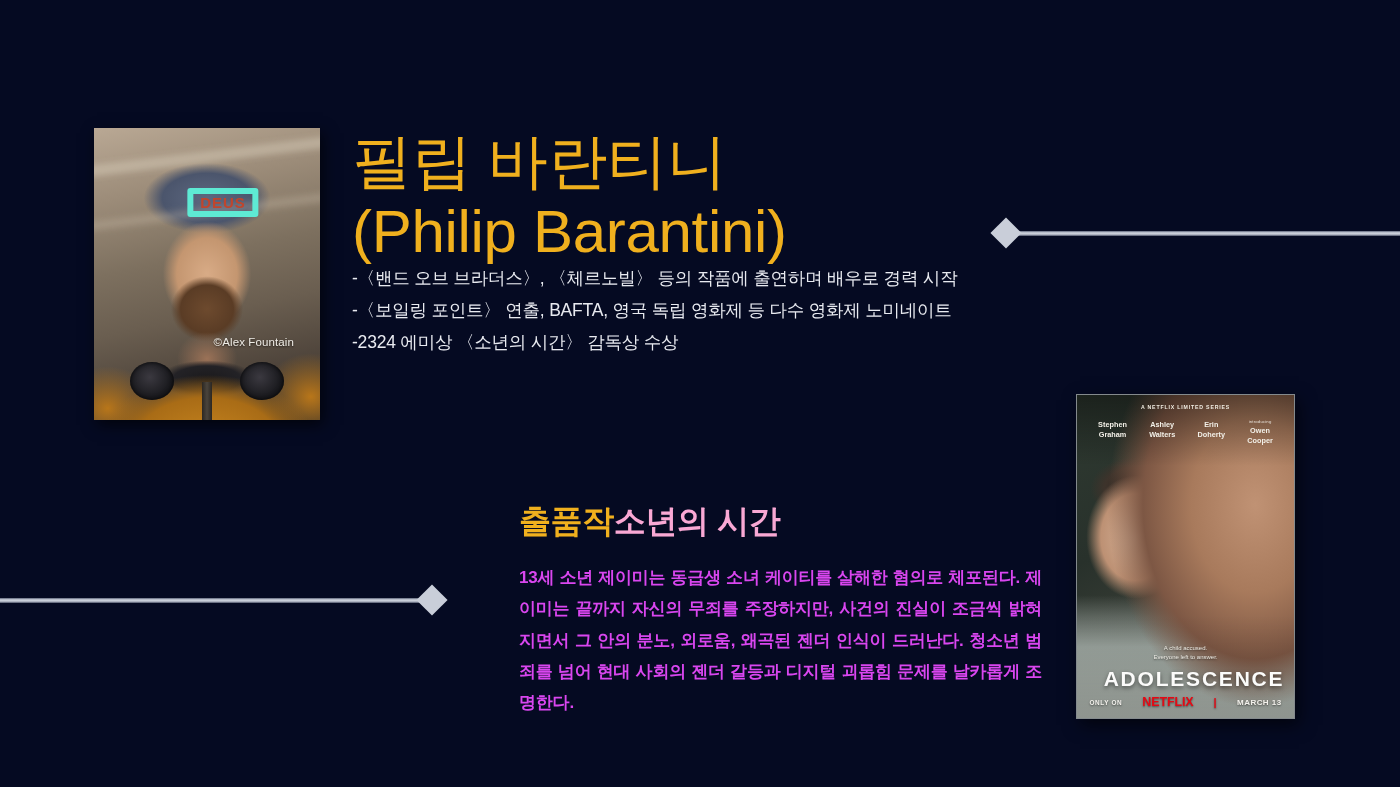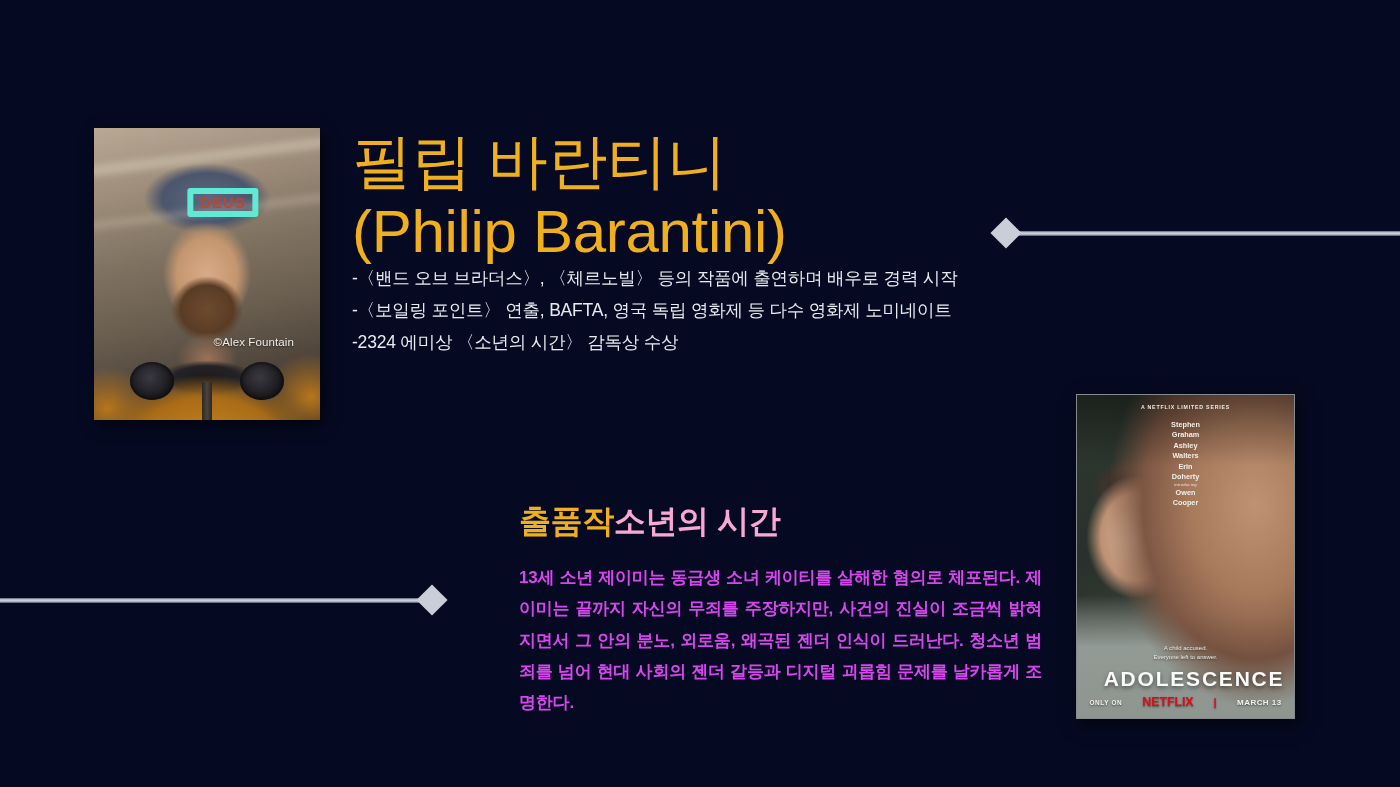--- a/index.html
+++ b/index.html
@@ -214,21 +214,20 @@
     letter-spacing:.16em;
   }
   #poster .p-cast {
     position:absolute; left:10px; right:10px; top:24px;
     display:flex; justify-content:space-around;
     color:#f2efe7;
     font-size:7.3px;
     font-weight:bold;
     line-height:1.36;
     text-align:center;
-    flex-direction:column;
   }
   #poster .p-cast .intro {
     display:block;
     font-size:4.2px;
     font-weight:normal;
     letter-spacing:.05em;
     opacity:.9;
     margin-bottom:1px;
   }
   #poster .p-tag {

